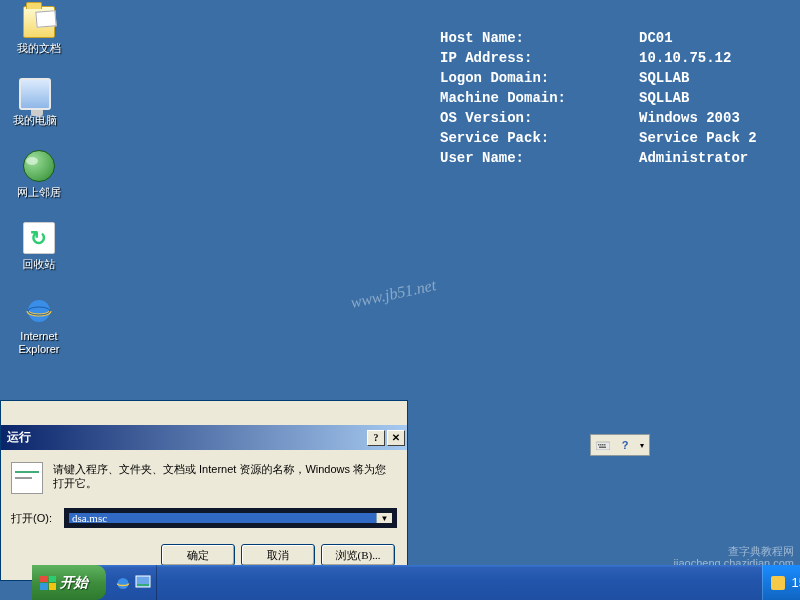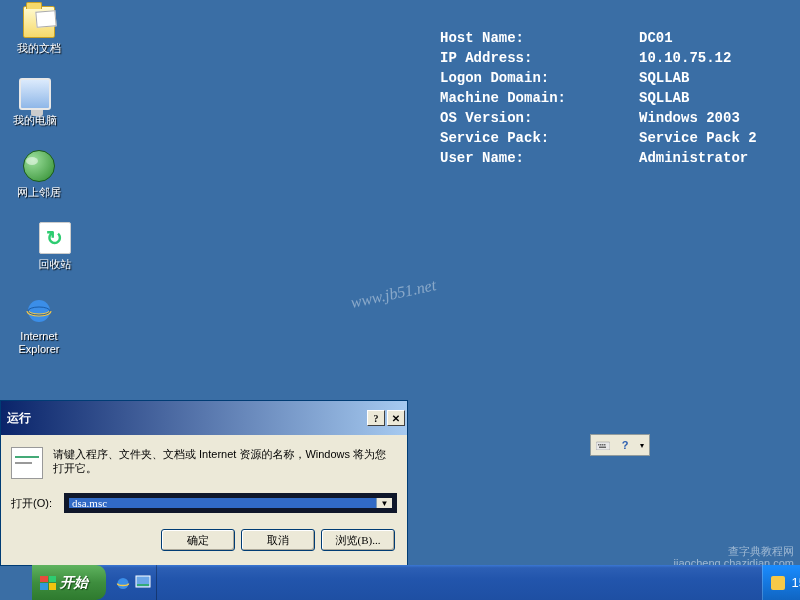--- a/index.html
+++ b/index.html
@@ -89,25 +89,26 @@
   position: absolute;
   top: 400px;
   left: 0;
   width: 408px;
   background: #ece9d8;
   border: 1px solid #003c74;
 }
 .titlebar {
   background: linear-gradient(to right, #0a246a, #a6caf0);
   color: #fff;
-  height: 34px;
+  height: 25px;
   display: flex;
   align-items: center;
   padding: 0 2px 0 6px;
   font-size: 12px;
+  margin-top: 24px;
 }
 .titlebar .title { flex: 1; font-weight: bold; }
 .titlebar .wbtn {
   width: 18px;
   height: 16px;
   background: #ece9d8;
   border: 1px solid #fff;
   border-right-color: #404040;
   border-bottom-color: #404040;
   font-size: 10px;
@@ -252,21 +253,21 @@
     <div class="lbl">我的文档</div>
   </div>
   <div class="desktop-icon" style="top:78px;left:0">
     <div class="ico ico-monitor"></div>
     <div class="lbl">我的电脑</div>
   </div>
   <div class="desktop-icon" style="top:150px;left:4px">
     <div class="ico ico-globe"></div>
     <div class="lbl">网上邻居</div>
   </div>
-  <div class="desktop-icon" style="top:222px;left:20px">
+  <div class="desktop-icon" style="top:222px;left:4px">
     <div class="ico ico-recycle"></div>
     <div class="lbl">回收站</div>
   </div>
   <div class="desktop-icon" style="top:294px;left:4px">
     <div class="ico ico-ie">
       <svg viewBox="0 0 32 32">
           <circle cx="16" cy="17" r="11" fill="#3b8ee8"></circle>
           <path d="M5 17 a11 4 0 0 0 22 0" fill="none" stroke="#f7c948" stroke-width="3"></path>
           <ellipse cx="16" cy="17" rx="11" ry="4" fill="none" stroke="#1a5ca8" stroke-width="1"></ellipse>
         </svg>

